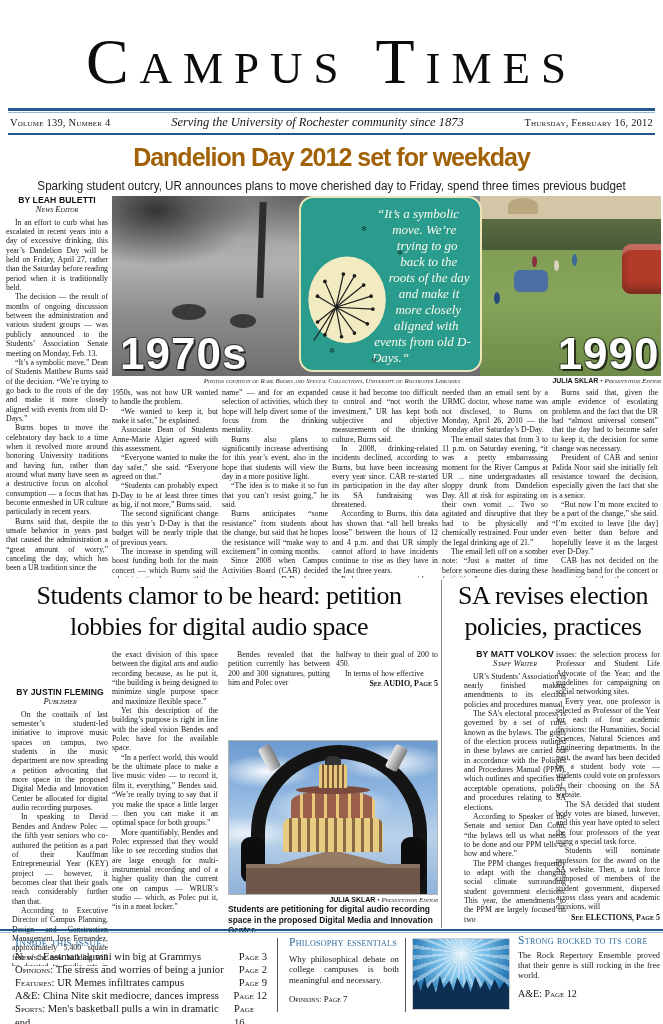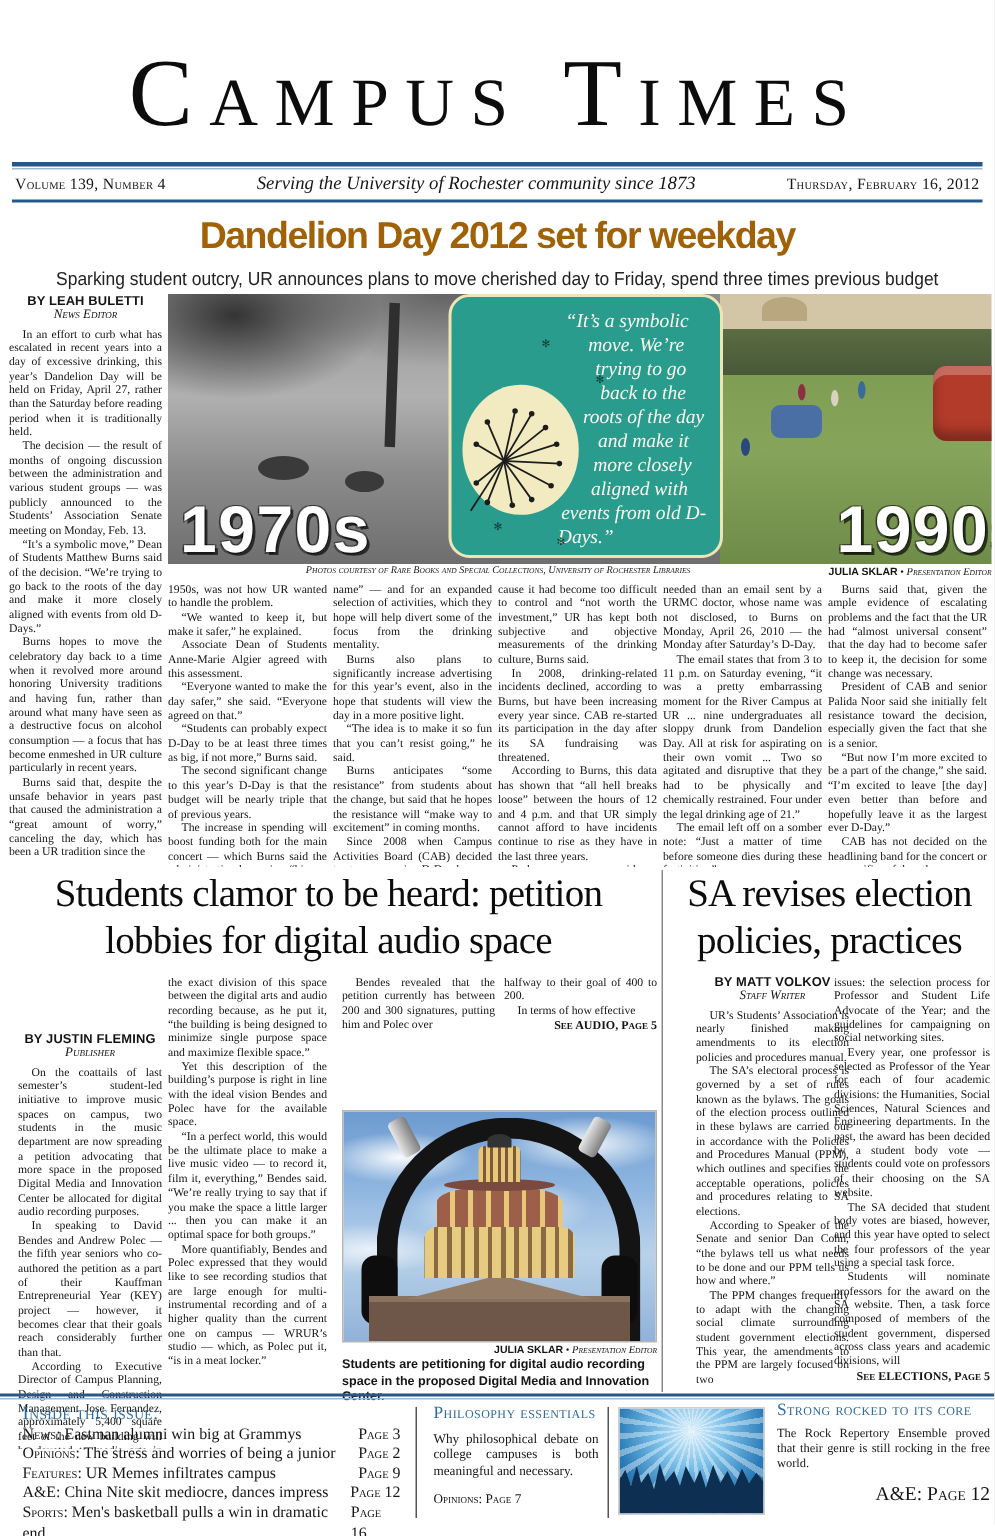--- a/index.html
+++ b/index.html
@@ -123,21 +123,21 @@
   .mini-ref{font-variant:small-caps;font-size:8.8px;margin-top:9px;}
   .crowd{position:absolute;left:412px;top:938px;width:96px;height:70px;overflow:hidden;border:1px solid #cfcfcf;
     background:radial-gradient(circle at 50% 22%, #e2f2fb 0%, #7cc0e8 32%, #2a7cb8 68%, #185a90 100%);}
   .crowd-rays{position:absolute;inset:0;background:repeating-conic-gradient(from -50deg at 50% 20%,
       rgba(255,255,255,.38) 0deg 5deg, rgba(255,255,255,0) 5deg 13deg);}
   .crowd-sil{position:absolute;left:0;right:0;bottom:0;height:58%;background:#0d2f52;
     clip-path:polygon(0 45%,4% 28%,8% 55%,12% 22%,15% 50%,20% 33%,24% 60%,28% 18%,32% 48%,38% 30%,42% 55%,46% 22%,52% 50%,56% 28%,60% 58%,65% 20%,70% 50%,75% 30%,80% 55%,85% 26%,90% 50%,95% 33%,100% 48%,100% 100%,0 100%);}
   .strong{position:absolute;left:518px;top:934px;width:142px;}
   .strong .blue-head{font-size:11.5px;line-height:13px;}
   .strong .mini-body{font-size:8.3px;line-height:10px;}
-  .strong .mini-ref{font-size:13px;margin-top:7px;text-align:right;}
+  .strong .mini-ref{font-size:10px;margin-top:7px;}
 </style>
 </head>
 <body>
 
 <div class="page">
 
   <h1 class="nameplate">Campus Times</h1>
   <div class="rule3">
       <div class="r-a"></div>
       <div class="r-b"></div>
@@ -299,21 +299,21 @@
       <p>the exact division of this space between the digital arts and audio recording because, as he put it, “the building is being designed to minimize single purpose space and maximize flexible space.”</p>
       <p>Yet this description of the building’s purpose is right in line with the ideal vision Bendes and Polec have for the available space.</p>
       <p>“In a perfect world, this would be the ultimate place to make a live music video — to record it, film it, everything,” Bendes said. “We’re really trying to say that if you make the space a little larger ... then you can make it an optimal space for both groups.”</p>
       <p>More quantifiably, Bendes and Polec expressed that they would like to see recording studios that are large enough for multi-instrumental recording and of a higher quality than the current one on campus — WRUR’s studio — which, as Polec put it, “is in a meat locker.”</p>
     </div>
   <div class="abs body-col" style="left:228px;top:650px;width:102px;height:86px;">
       <p>Bendes revealed that the petition currently has between 200 and 300 signatures, putting him and Polec over</p>
     </div>
   <div class="abs body-col cont" style="left:336px;top:650px;width:102px;height:86px;">
     <div>
-        <p>halfway to their goal of 400 to 200.</p>
+        <p>halfway to their goal of 200 to 450.</p>
         <p>In terms of how effective</p>
       </div>
     <div class="jump">See AUDIO, Page 5</div>
   </div>
 
   <div class="audio-photo">
     <div class="hp-band" style="left:22px;"></div>
     <div class="hp-hinge" style="left:34px;transform:rotate(-28deg);"></div>
     <div class="hp-hinge" style="right:34px;transform:rotate(28deg);"></div>
     <div class="hp-cup" style="left:12px;"></div>

